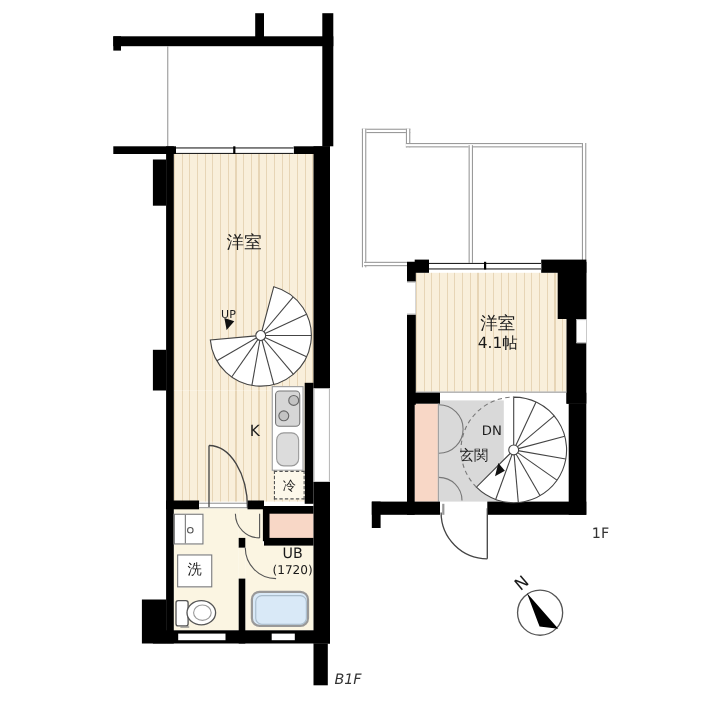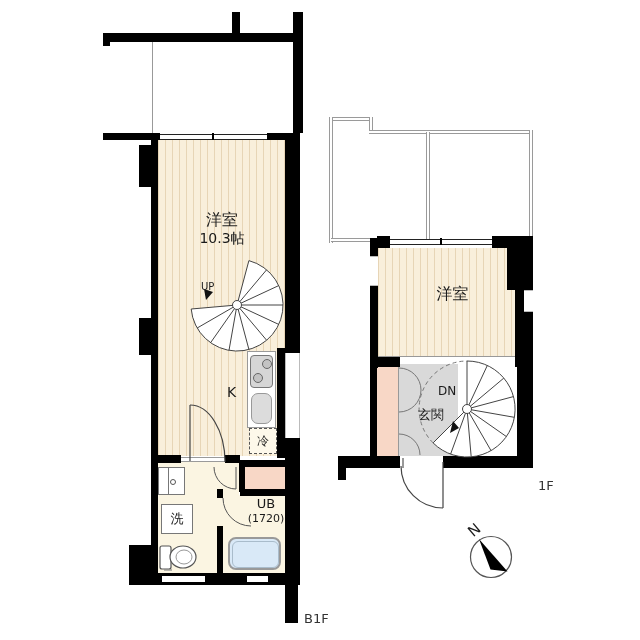--- a/index.html
+++ b/index.html
@@ -184,31 +184,31 @@
     </g>
 
     <g stroke="#555" stroke-width="1.2">
       <circle cx="491" cy="557" r="20.5" fill="#ffffff"></circle>
       <polygon points="479,539 507.5,571.5 490.5,569.5" fill="#000" stroke="none"></polygon>
     </g>
   </svg>
 
   <div class="lbl ctr" style="left:157px;top:210px;width:130px;">
     <div style="font-size:16px;">洋室</div>
-    <div style="font-size:14px;">10.3帖</div>
   </div>
   <div class="lbl" style="left:201px;top:281px;font-size:10px;">UP</div>
   <div class="lbl" style="left:227px;top:384px;font-size:14px;">K</div>
   <div class="lbl ctr" style="left:240px;top:496px;width:52px;">
     <div style="font-size:13px;">UB</div>
     <div style="font-size:11px;">(1720)</div>
   </div>
-  <div class="lbl" style="left:304px;top:611px;font-size:13px;color:#333;">B1F</div>
+  <div class="lbl" style="left:304px;top:611px;font-size:13px;color:#333;font-style:italic;">B1F</div>
 
   <div class="lbl ctr" style="left:390px;top:284px;width:125px;">
     <div style="font-size:16px;">洋室</div>
+    <div style="font-size:14px;">4.1帖</div>
   </div>
   <div class="lbl" style="left:438px;top:384px;font-size:12px;">DN</div>
   <div class="lbl" style="left:418px;top:407px;font-size:13px;">玄関</div>
   <div class="lbl" style="left:538px;top:478px;font-size:13px;color:#333;">1F</div>
 
   <div class="lbl" style="left:469px;top:521px;font-size:15px;transform:rotate(-40deg);">N</div>
 </div>
 
 </body></html>

